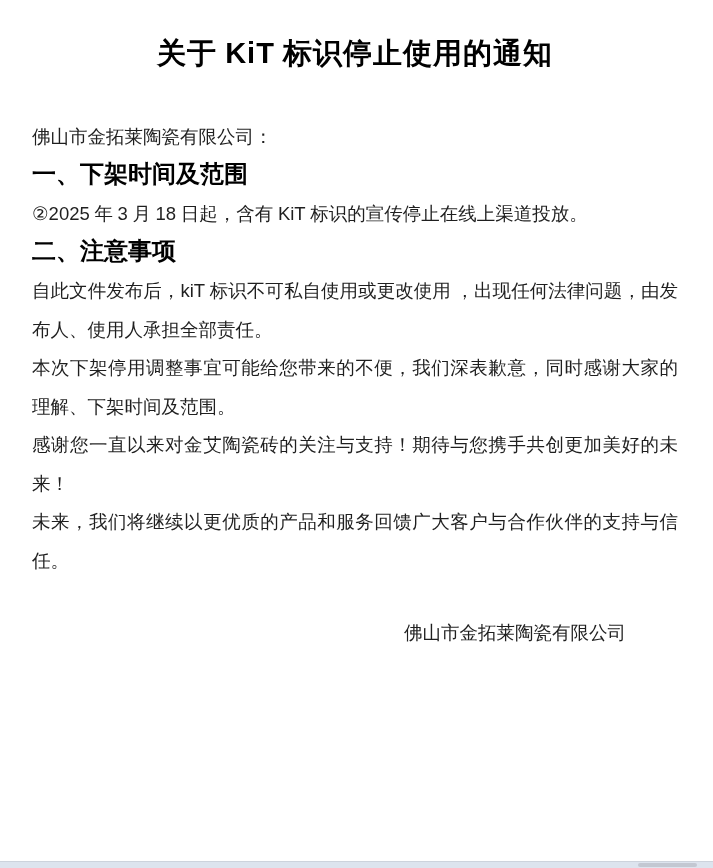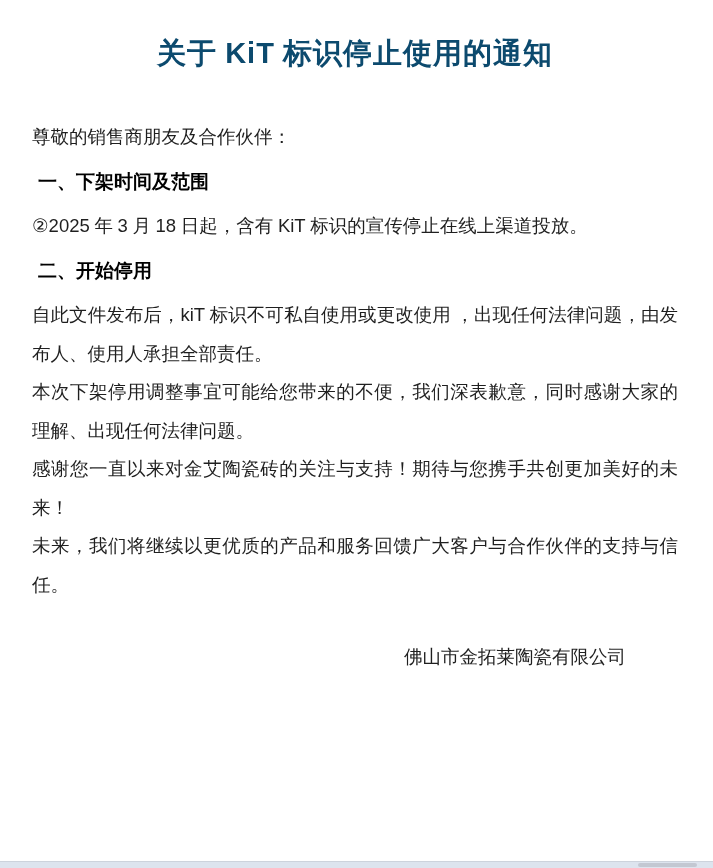--- a/index.html
+++ b/index.html
@@ -16,38 +16,38 @@
     height: 861px;
     padding: 0 35px 0 32px;
     color: #1f1f1f;
     font-family: "Liberation Serif", "DejaVu Serif", serif;
   }
   .doc-title {
     margin: 32px 0 44px 0;
     font-size: 29px;
     line-height: 42px;
     font-weight: bold;
-    color: #0c4a6e;
+    color: #000000;
     text-align: center;
     letter-spacing: 1px;
   }
   .para {
     margin: 0;
     font-size: 18.5px;
     line-height: 38.5px;
     text-align: justify;
   }
   .indent { text-indent: 2em; }
   .heading {
-    margin: 6px;
-    font-size: 19px;
+    margin: 0;
+    font-size: 24px;
     line-height: 38.5px;
     font-weight: bold;
     color: #000000;
-    font-family: Liberation Serif, serif;
+    font-family: Liberation Mono, monospace;
   }
   .latin {
     font-family: "Liberation Sans", "DejaVu Sans", sans-serif;
   }
   .signature {
     margin: 34px 52px 0 auto;
     width: max-content;
     text-align: center;
   }
   .signature .para { text-align: center; }
@@ -70,33 +70,33 @@
     border-radius: 2px;
   }
 </style>
 </head>
 <body>
 
 <div class="page">
 
   <h1 class="doc-title">关于 <span class="latin">KiT</span> 标识停止使用的通知</h1>
 
-  <p class="para">尊敬的销售商朋友及合作伙伴：</p>
+  <p class="para">佛山市金拓莱陶瓷有限公司：</p>
 
 
   <h2 class="heading">一、下架时间及范围</h2>
 
 
   <p class="para">②<span class="latin">2025</span> 年 <span class="latin">3</span> 月 <span class="latin">18</span> 日起，含有 <span class="latin">KiT</span> 标识的宣传停止在线上渠道投放。</p>
 
-  <h2 class="heading">二、开始停用</h2>
+  <h2 class="heading">二、注意事项</h2>
 
   <p class="para">自此文件发布后，<span class="latin">kiT</span> 标识不可私自使用或更改使用 ，出现任何法律问题，由发布人、使用人承担全部责任。</p>
 
-  <p class="para">本次下架停用调整事宜可能给您带来的不便，我们深表歉意，同时感谢大家的理解、出现任何法律问题。</p>
+  <p class="para">本次下架停用调整事宜可能给您带来的不便，我们深表歉意，同时感谢大家的理解、下架时间及范围。</p>
 
   <p class="para">感谢您一直以来对金艾陶瓷砖的关注与支持！期待与您携手共创更加美好的未来！</p>
 
   <p class="para">未来，我们将继续以更优质的产品和服务回馈广大客户与合作伙伴的支持与信任。</p>
 
   <div class="signature">
     <p class="para">佛山市金拓莱陶瓷有限公司</p>
   </div>
 
 </div>

